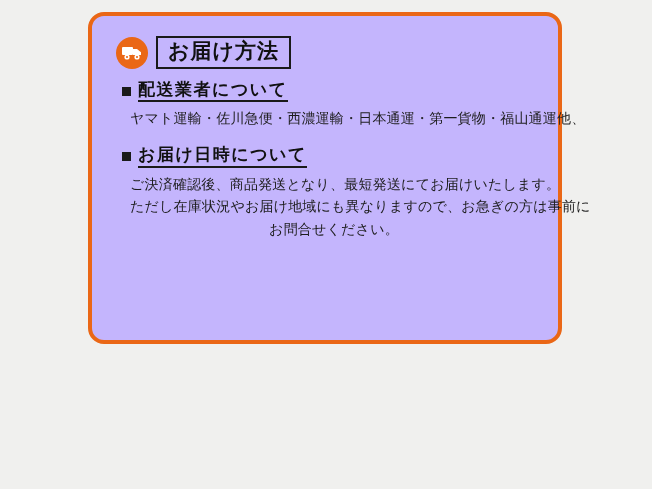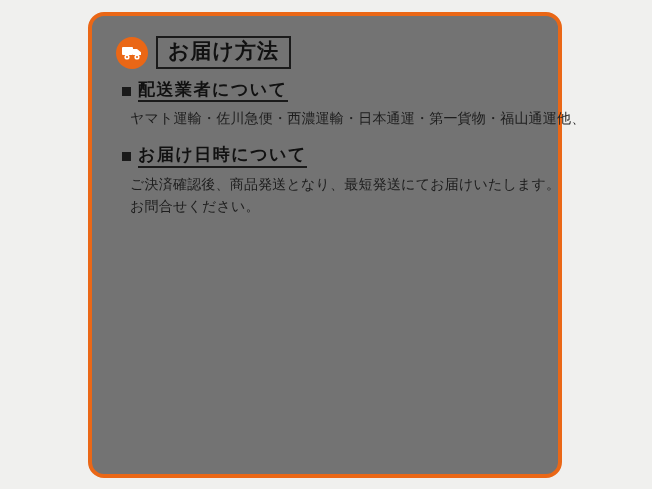--- a/index.html
+++ b/index.html
@@ -17,23 +17,23 @@
     position: relative;
     width: 652px;
     height: 489px;
     box-sizing: border-box;
   }
   .card {
     position: absolute;
     left: 88px;
     top: 12px;
     width: 474px;
-    height: 466px;
+    height: 332px;
     box-sizing: border-box;
-    background: #737373;
+    background: #c4b5fd;
     border: 4px solid #ea6716;
     border-radius: 16px;
   }
   .inner {
     position: absolute;
     left: 0;
     top: 0;
     right: 0;
     bottom: 0;
     padding: 16px 20px 10px 20px;
@@ -68,20 +68,21 @@
     font-size: 21px;
     font-weight: bold;
     color: #111111;
     letter-spacing: 1px;
     line-height: 1.1;
     white-space: nowrap;
   }
   
   .section {
     margin: 0 0 14px 0;
+    text-align: center;
   }
   .section-head {
     display: flex;
     align-items: center;
     margin: 0 0 5px 10px;
   }
   .sq {
     width: 9px;
     height: 9px;
     background: #1a1a1a;
@@ -146,20 +147,21 @@
       </div>
 
 
       <div class="section">
         <div class="section-head">
           <span class="sq"></span>
           <span class="section-title">お届け日時について</span>
         </div>
         <div class="body-lines">
           <div class="line">ご決済確認後、商品発送となり、最短発送にてお届けいたします。</div>
+          <div class="line">ただし在庫状況やお届け地域にも異なりますので、お急ぎの方は事前に</div>
           <div class="line">お問合せください。</div>
           <div class="gap-small"></div>
         </div>
       </div>
 
     </div>
   </div>
 </div>
 
 </body></html>

